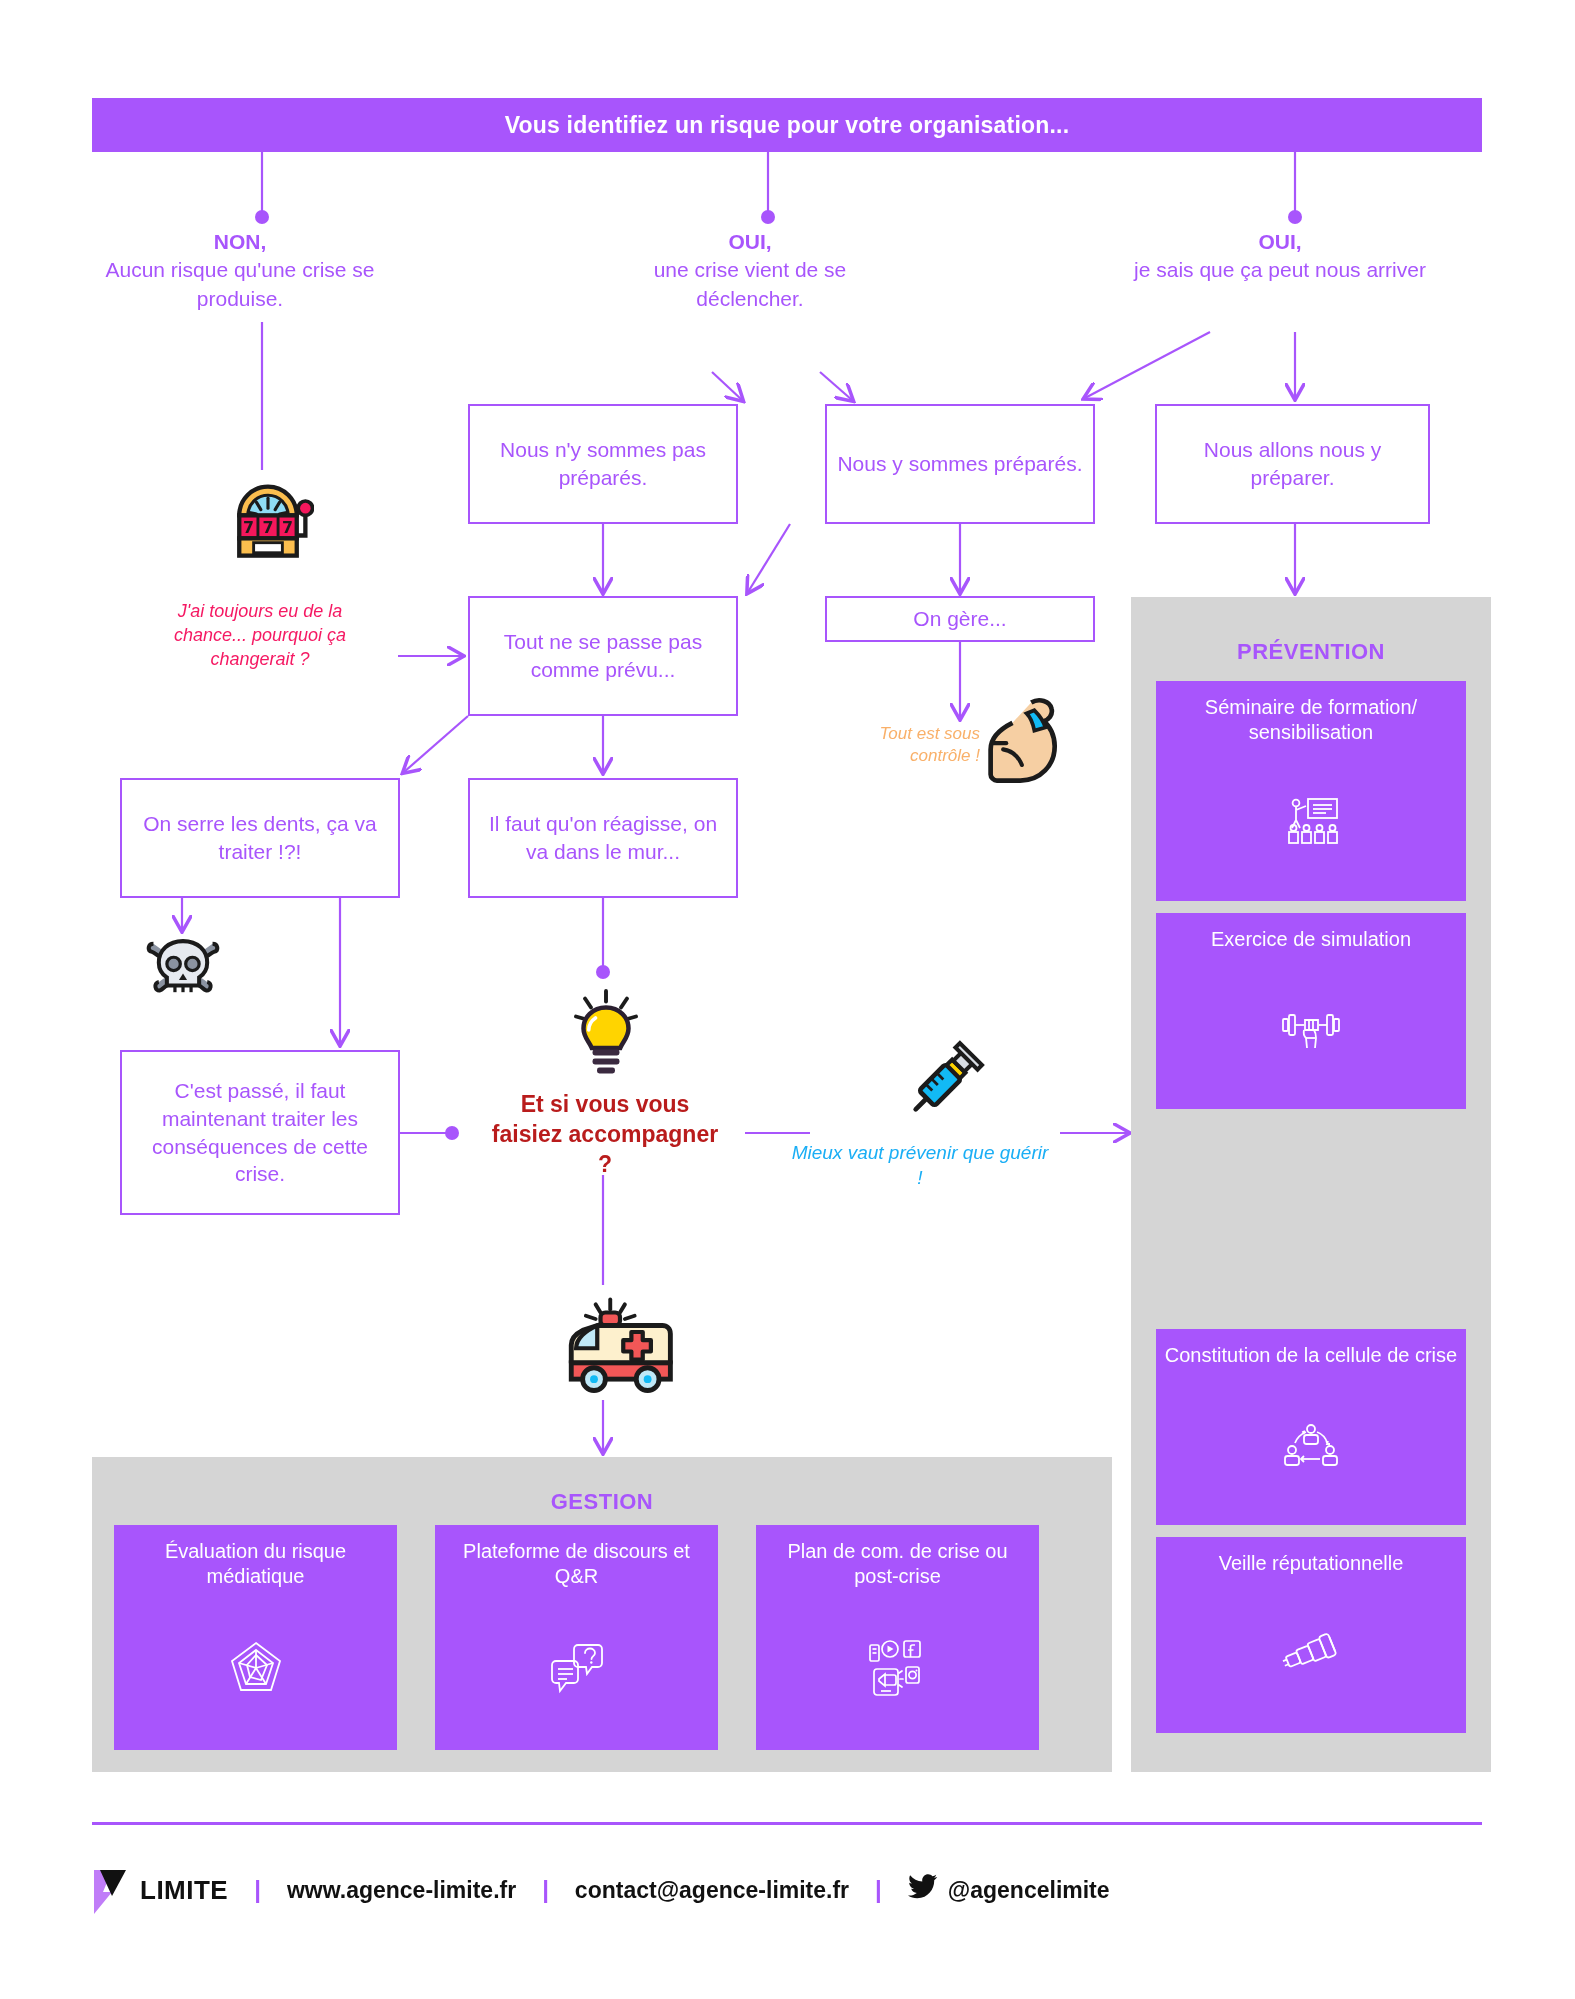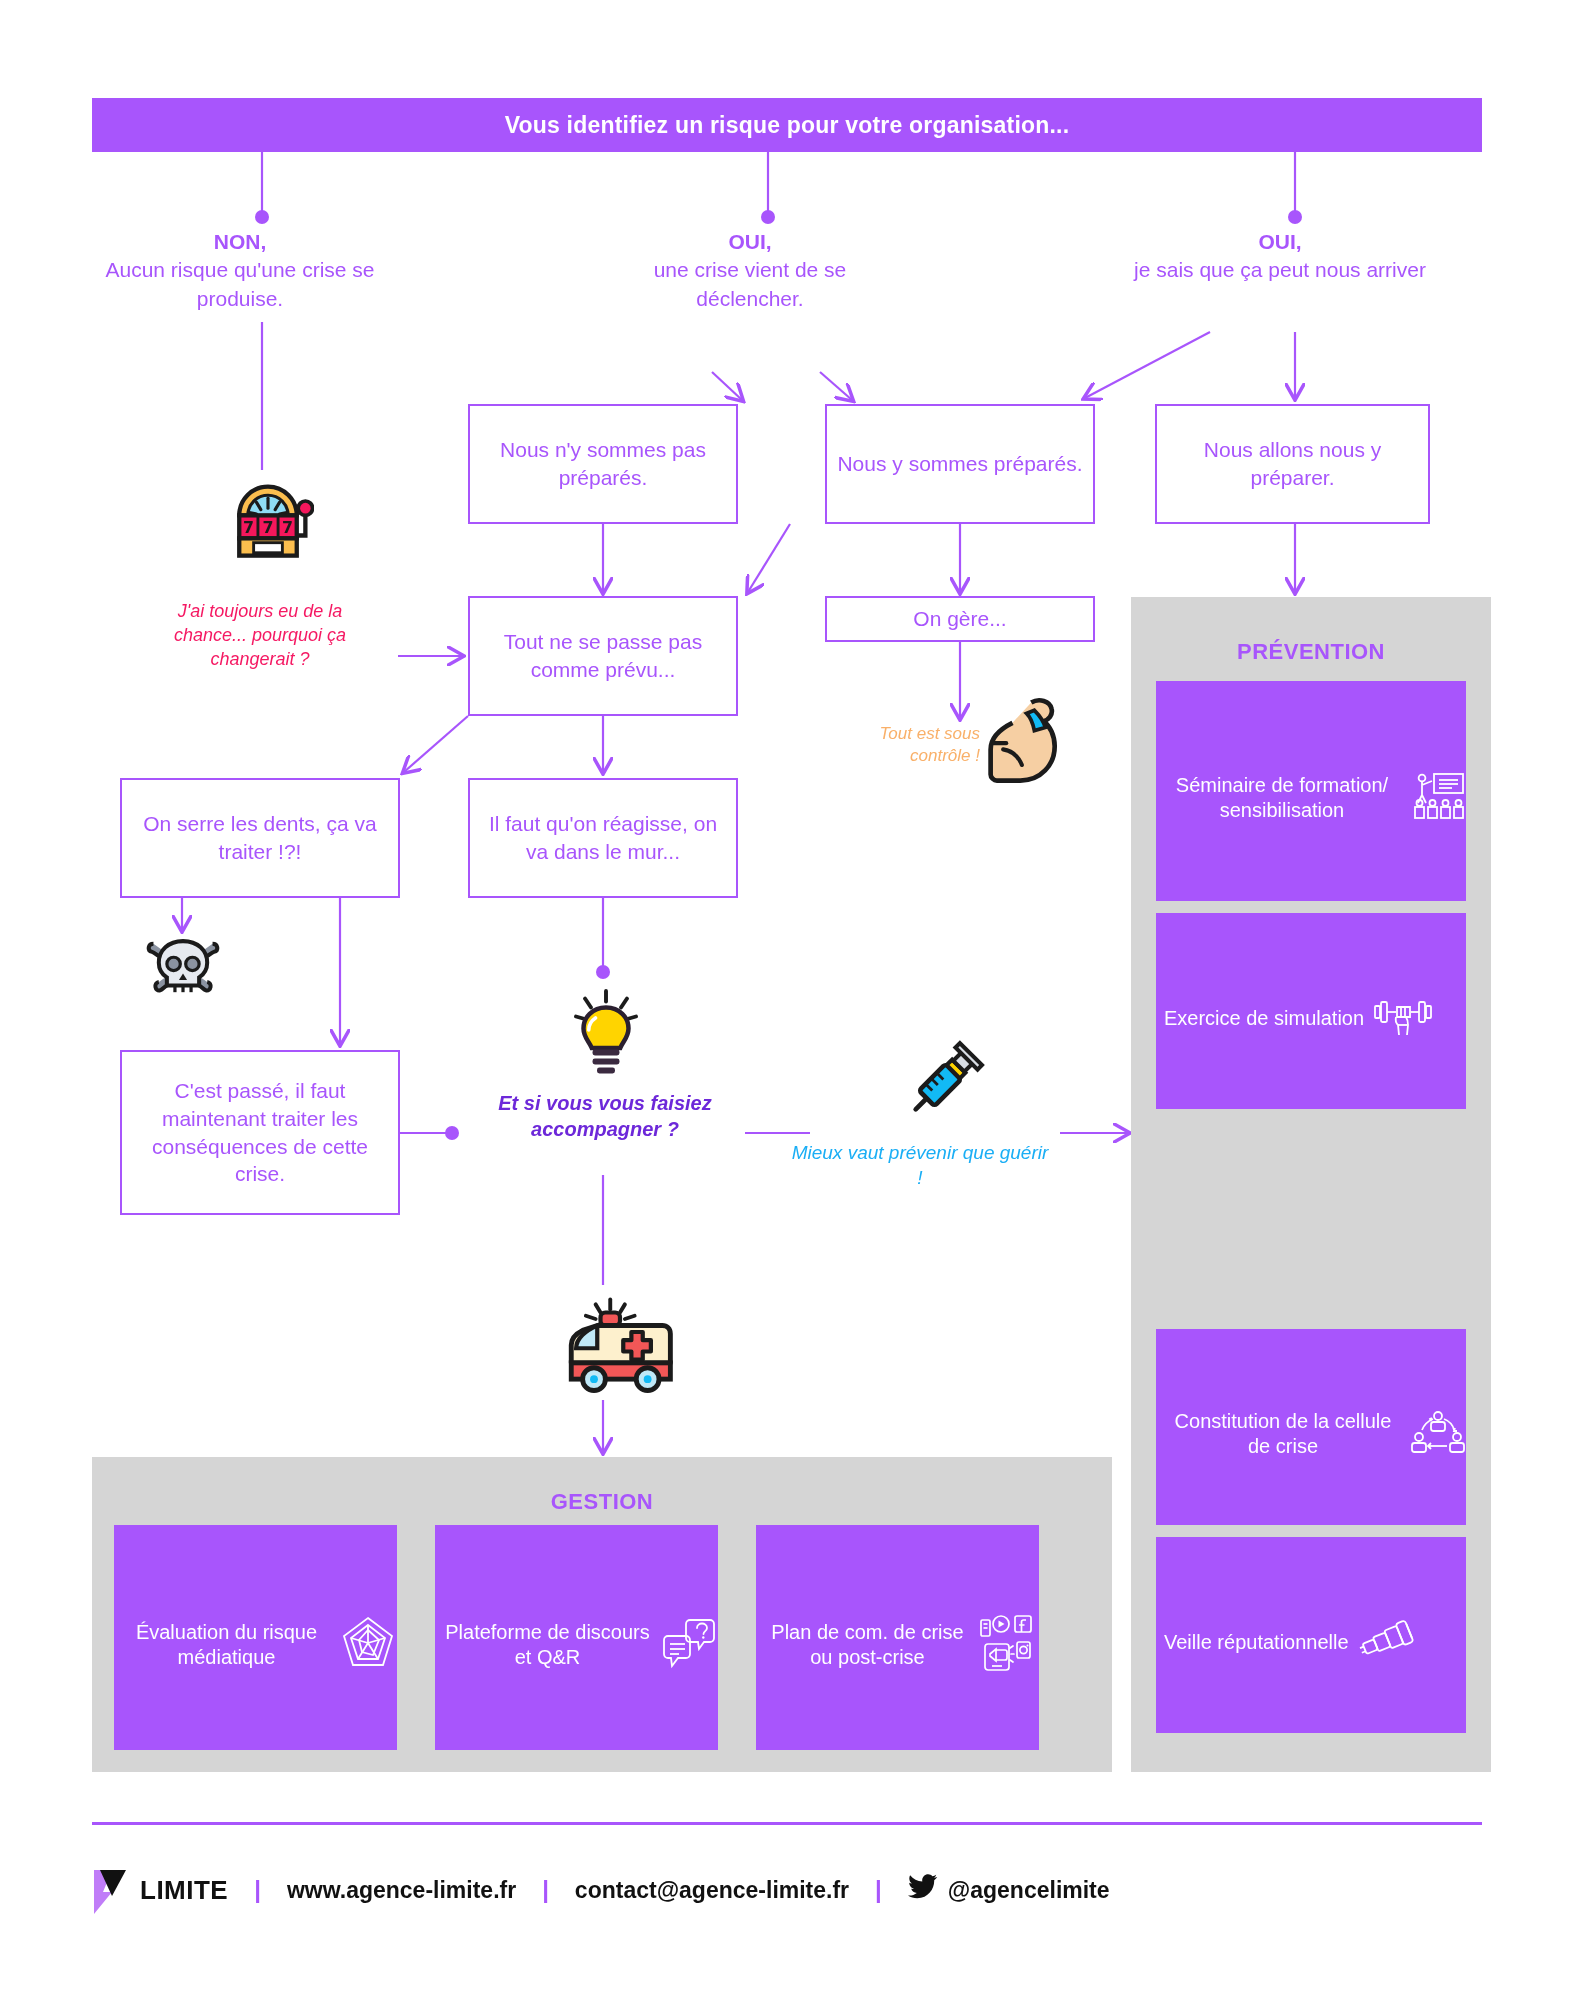--- a/index.html
+++ b/index.html
@@ -47,21 +47,21 @@
   #box-cest-passe   { left:120px;  top:1050px; width:280px; height:165px; }
 
   
   .note{ position:absolute; text-align:center; font-style:italic; line-height:1.32; }
   #note-chance{ left:140px; top:600px; width:240px; color:#f51963; font-size:18px; }
   #note-controle{ left:850px; top:723px; width:130px; color:#f9b069; font-size:17px; text-align:right;}
   #note-prevenir{ left:790px; top:1140px; width:260px; color:#1aaef5; font-size:19px; }
 
   #cta-accompagner{
     position:absolute; left:490px; top:1090px; width:230px;
-    text-align:center; color:#6d28d9; font-size:20px; font-weight:bold; line-height:1.3;font-style:italic;
+    text-align:center; color:#b91c1c; font-size:23px; font-weight:bold; line-height:1.3;
   }
 
   
   .ill{ position:absolute; display:flex; align-items:center; justify-content:center; }
   #ill-slot   { left:222px; top:478px;  width:92px;  height:92px; }
   #ill-skull  { left:140px; top:925px;  width:86px;  height:86px; }
   #ill-bulb   { left:570px; top:985px;  width:72px;  height:96px; }
   #ill-muscle { left:975px; top:690px;  width:100px; height:100px; }
   #ill-syringe{ left:890px; top:1035px; width:100px; height:100px; }
   #ill-amb    { left:555px; top:1290px; width:130px; height:110px; }
@@ -73,21 +73,21 @@
 
   .panel-title{
     position:absolute; width:100%; text-align:center;
     color:#a855fc; font-size:22px; font-weight:bold; letter-spacing:.5px;
   }
   #panel-prevention .panel-title{ top:42px; }
   #panel-gestion   .panel-title{ top:32px; }
 
   .card{
     position:absolute; background:#a855fc; color:#fff;
-    display:flex; align-items:center;
+    display:flex; flex-direction:column; align-items:center;
     text-align:center; padding-top:14px;
   }
   .card .card-label{ font-size:20px; line-height:1.25; padding:0 8px; }
   .card .card-icon{ margin-top:auto; margin-bottom:auto; }
 
   
   #panel-prevention .card{ left:25px; width:310px; }
   #pv-0{ top:84px;  height:220px; }
   #pv-1{ top:316px; height:196px; }
   #pv-2{ top:524px; height:196px; }

